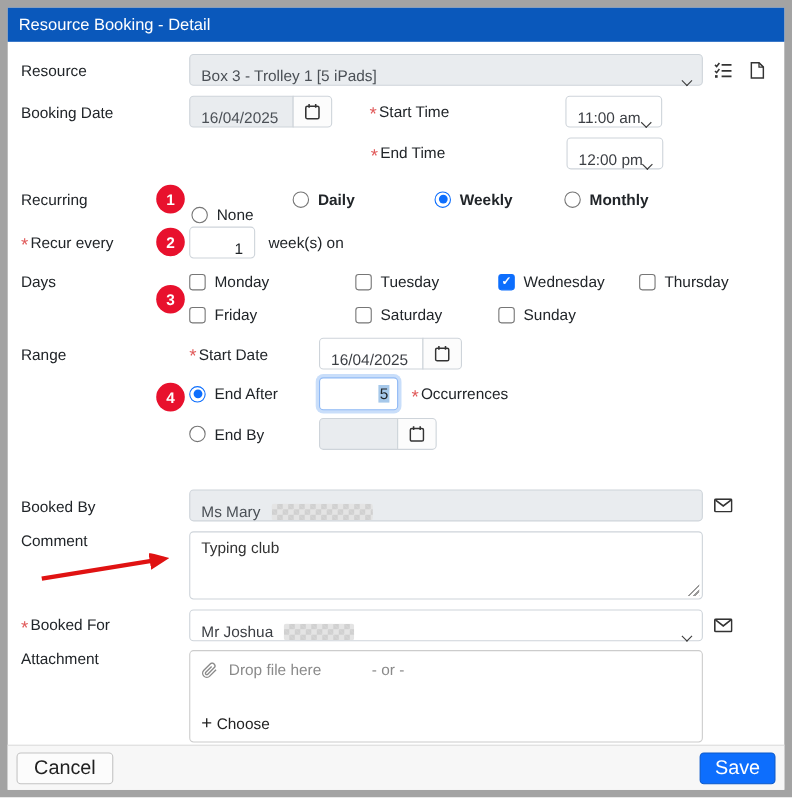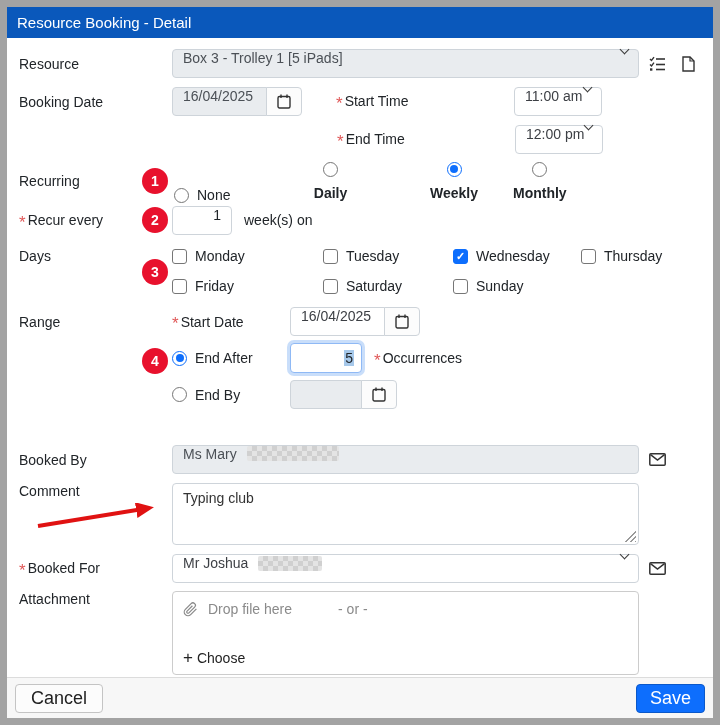--- a/index.html
+++ b/index.html
@@ -6,36 +6,36 @@
     font-family:"Liberation Sans",sans-serif;-webkit-font-smoothing:antialiased;}
   *{box-sizing:border-box;}
   .dialog{width:720px;height:725px;border:7px solid #a3a3a3;background:#fff;display:flex;flex-direction:column;color:#212529;}
   .titlebar{flex:none;height:31px;line-height:31px;background:var(--titlebar,#0a58bb);color:#fff;
     font-size:15px;padding:0 10px;}
   .body{flex:1;padding:0 12px;position:relative;overflow:hidden;font-size:14px;}
   .frow{display:flex;align-items:center;position:relative;}
   .flabel{width:153px;flex:none;font-size:14px;color:#212529;display:flex;align-items:flex-start;}
   .star::before{content:"*";color:var(--required,#e05858);font-size:17px;line-height:1;margin-right:2px;position:relative;top:2px;}
   
-  .input{border:1px solid #ced4da;border-radius:4px;height:29px;font-size:14px;display:flex;align-items:flex-start;
+  .input{border:1px solid #ced4da;border-radius:4px;height:29px;font-size:14px;display:flex;align-items:flex-end;
     padding:0 10px;background:#fff;color:#3c3f44;}
   .dis{background:#e9ecef;color:#4b5056;}
   .sel-box{justify-content:space-between;}
   .chev{width:7px;height:7px;border-right:1.7px solid #3a3a3a;border-bottom:1.7px solid #3a3a3a;
     transform:rotate(45deg);margin-top:-4px;flex:none;}
   .igroup{display:flex;}
   .igroup .input{border-radius:4px 0 0 4px;width:95px;}
   .calbtn{width:36px;height:29px;border:1px solid #ced4da;border-left:1px solid #ced4da;margin-left:-1px;
     border-radius:0 4px 4px 0;background:#fcfcfc;display:flex;align-items:center;justify-content:center;cursor:pointer;padding:0;}
   
   .badge{position:absolute;left:123px;top:50%;transform:translateY(-50%);width:26px;height:26px;border-radius:50%;
     background:var(--badge,#e8112d);color:#fff;font-weight:bold;font-size:14px;display:flex;align-items:center;justify-content:center;z-index:2;}
   
   .opt{display:flex;align-items:center;gap:8px;font-size:14px;flex:none;cursor:pointer;}
-  .bold{font-weight:bold;flex-direction:column;}
+  .bold{font-weight:bold;}
   .rb{width:15px;height:15px;border:1px solid #767676;border-radius:50%;background:#fff;flex:none;position:relative;}
   .rb.on{border-color:var(--primary,#0d6efd);}
   .rb.on::after{content:"";position:absolute;inset:2.5px;border-radius:50%;background:var(--primary,#0d6efd);}
   .cb{width:15px;height:15px;border:1px solid #767676;border-radius:3px;background:#fff;flex:none;
     display:flex;align-items:center;justify-content:center;}
   .cb.on{background:var(--primary,#0d6efd);border-color:var(--primary,#0d6efd);}
   .cb.on::after{content:"✓";color:#fff;font-size:11px;font-weight:bold;line-height:1;}
   
   .trail{width:52px;flex:none;display:flex;align-items:center;gap:16px;margin-left:10px;}
   .grow{flex:1;}

